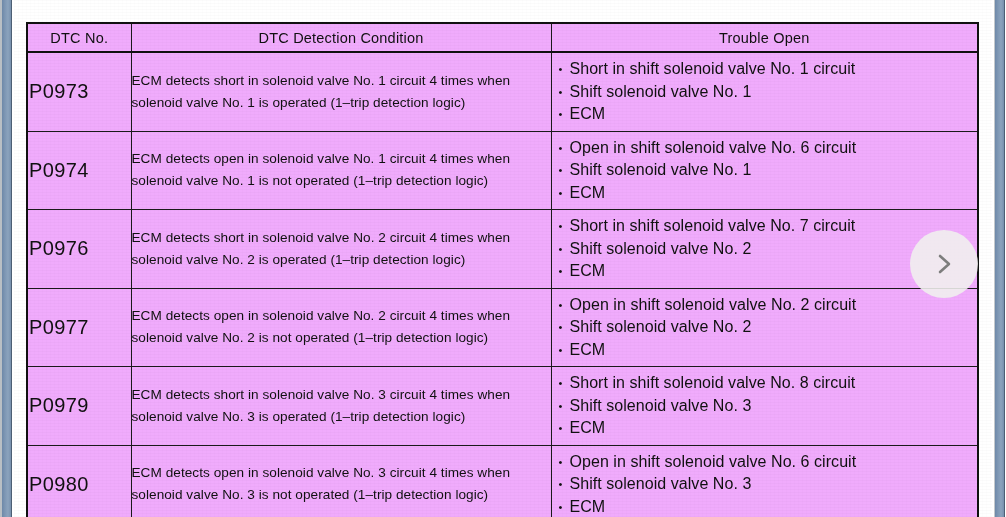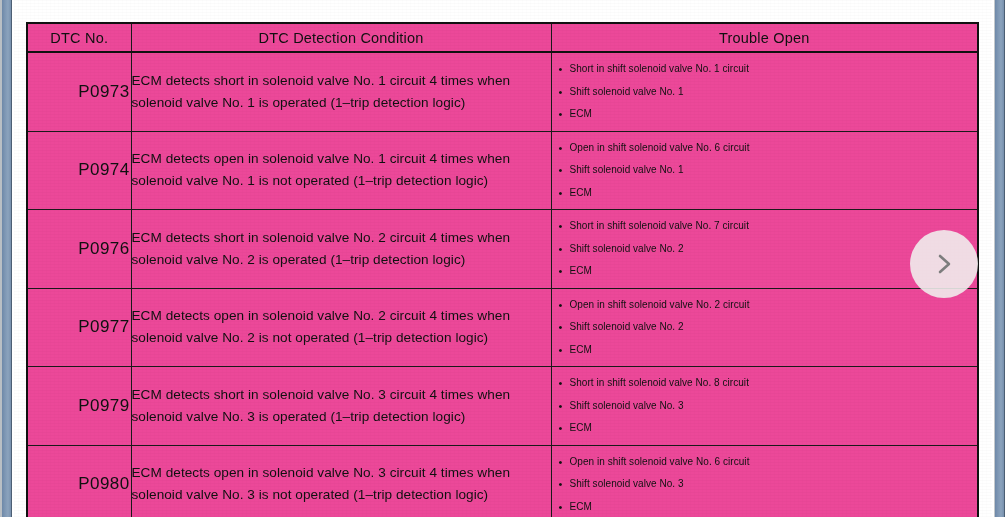--- a/index.html
+++ b/index.html
@@ -63,50 +63,50 @@
     table-layout: fixed;
     border-collapse: collapse;
     border: 2px solid #111111;
     background: #ffffff;
   }
   table.dtc-table th,
   table.dtc-table td {
     border: 1px solid #1a1a1a;
     color: #111111;
     vertical-align: middle;
-    background: #ec4899;
+    background: #f0abfc;
   }
   table.dtc-table thead th {
     border-bottom: 2px solid #111111;
     font-weight: normal;
     text-align: center;
     font-size: 14.5px;
     height: 27px;
     padding: 0 4px;
     letter-spacing: 0.2px;
   }
   col.c-dtc    { width: 104px; }
   col.c-cond   { width: 420px; }
   col.c-area   { width: 427px; }
 
   td.dtc-no {
-    text-align: right;
-    font-size: 17px;
+    text-align: left;
+    font-size: 20px;
     letter-spacing: 0.4px;
     height: 72px;
   }
   td.cond {
     font-size: 13.6px;
     padding: 6px 10px 6px 0;
     line-height: 1.62;
     letter-spacing: 0.05px;
     white-space: pre-line;
   }
   td.area {
-    font-size: 10px;
+    font-size: 16px;
     padding: 5px 6px 5px 7px;
     line-height: 1.0;
     letter-spacing: 0.05px;
   }
   td.area ul {
     margin: 0;
     padding: 0;
     list-style: none;
   }
   td.area li {

